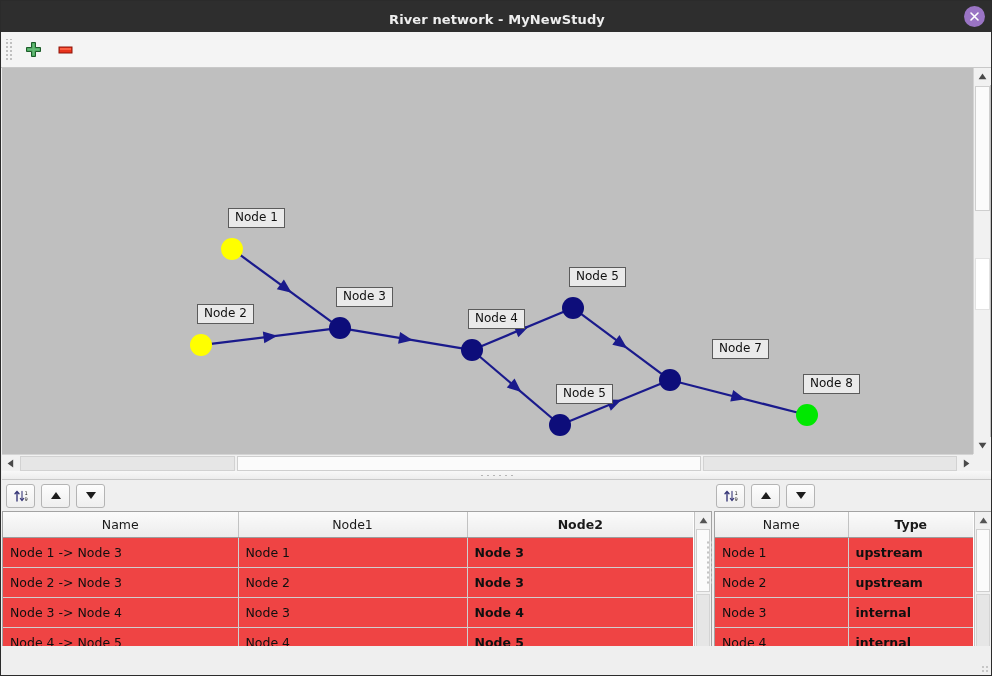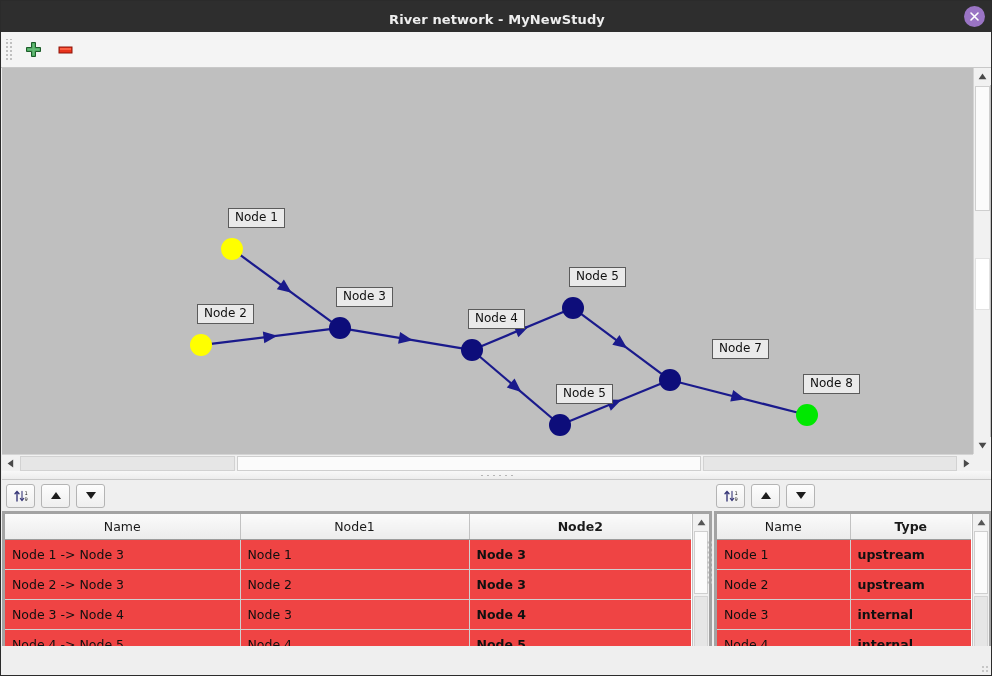--- a/index.html
+++ b/index.html
@@ -143,21 +143,21 @@
     border: 1px solid #b4b4b4;
     border-radius: 3px;
     display: flex; align-items: center; justify-content: center;
     cursor: pointer;
   }
 
   
   .table-box {
     position: absolute; left: 0;
     background: #ffffff;
-    border: 3px solid #a3a3a3;
+    border: 1px solid #a3a3a3;
     overflow: hidden;
   }
   #table-left  { top: 31px; width: 710px; height: 164px; }
   #table-right { top: 31px; width: 278px; height: 164px; }
 
   table.grid { border-collapse: collapse; table-layout: fixed; width: 100%; }
   table.grid th {
     background: linear-gradient(#fbfbfb, #ececec);
     border-right: 1px solid #c2c2c2;
     border-bottom: 1px solid #9c9c9c;

